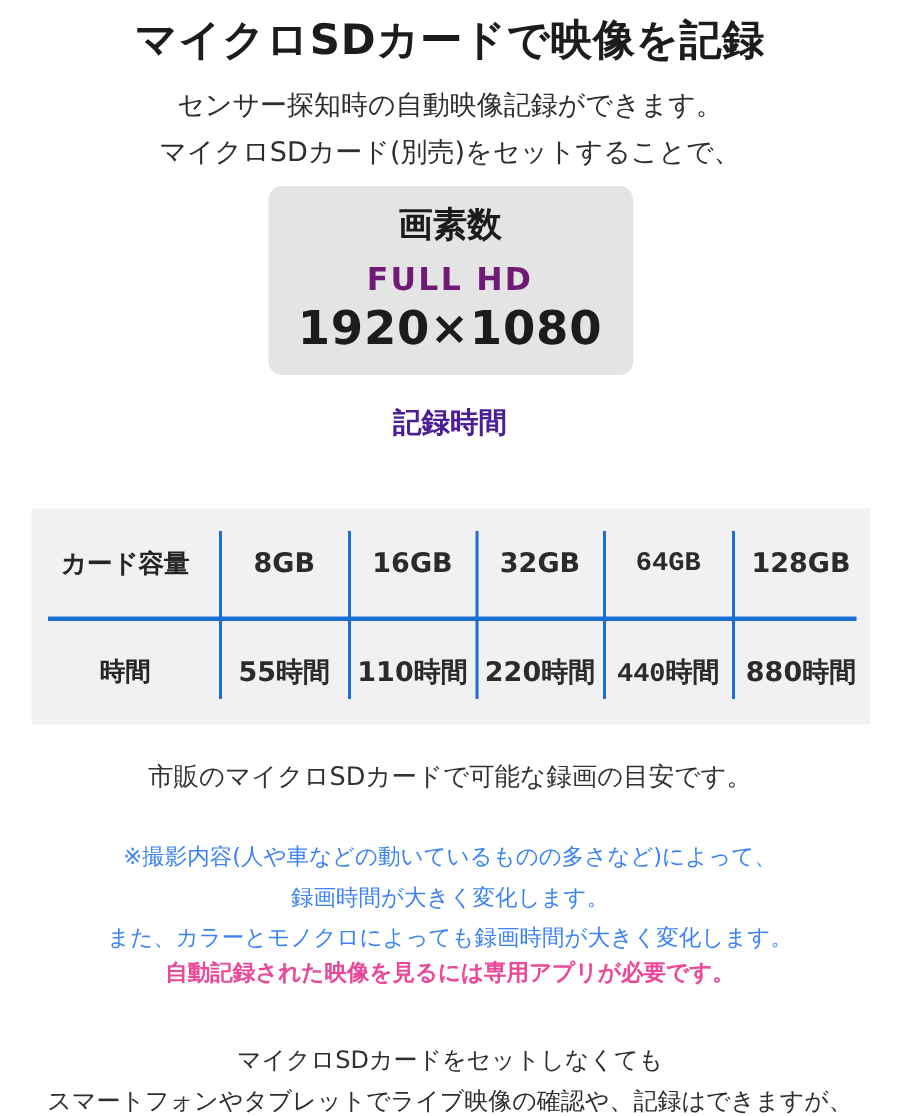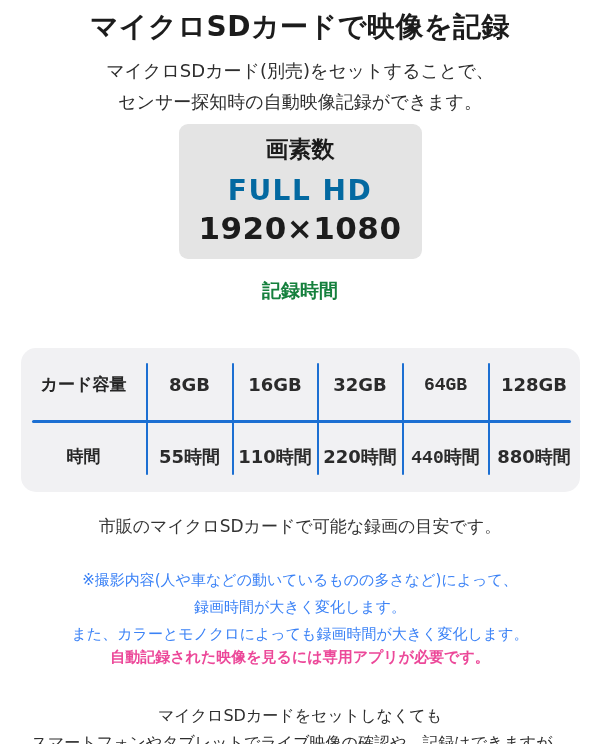--- a/index.html
+++ b/index.html
@@ -1,21 +1,21 @@
 <!DOCTYPE html>
 <html style="--accent_blue: #1c6fd2; --table_bg: #f1f1f3; --box_bg: #e4e4e4; --text_dark: #222222;"><head>
 <meta charset="utf-8">
 <style>
   :root{
     --accent_blue:#1c6fd2;
     --table_bg:#f1f1f3;
     --box_bg:#e4e4e4;
     --text_dark:#222222;
   }
-  *{margin:0;padding:0;box-sizing:border-box;border-radius:15px;}
+  *{margin:0;padding:0;box-sizing:border-box;}
   html,body{width:600px;height:744px;background:#ffffff;overflow:hidden;}
   body{
     font-family:"DejaVu Sans","Liberation Sans",sans-serif;
     color:var(--text_dark);
   }
   .page{width:600px;height:744px;position:relative;text-align:center;}
 
   .title{
     padding-top:8px;
     font-size:28px;
@@ -39,38 +39,38 @@
     border-radius:9px;
     padding:10px 0 13px;
   }
   .pixel-box .heading{
     font-size:23px;
     font-weight:800;
     color:#1c1c1c;
   }
   .pixel-box .format{
     margin-top:9px;
-    font-size:28px;
+    font-size:21px;
     font-weight:600;
     letter-spacing:1.5px;
-    color:#0369a1;
+    color:#701a75;
   }
   .pixel-box .resolution{
     margin-top:3px;
     font-size:31px;
     font-weight:800;
     letter-spacing:0.5px;
     color:#1c1c1c;
   }
 
   .rec-heading{
     margin-top:19px;
     font-size:19px;
     font-weight:700;
-    color:#15803d;
+    color:#4c1d95;
   }
 
   .rec-table{
     position:relative;
     width:559px;
     height:144px;
     margin:14px auto 0;
     background:var(--table_bg);
   }
   .t-row{display:flex;width:559px;}
@@ -141,22 +141,22 @@
   }
 </style>
 </head>
 <body>
 
 <div class="page">
 
   <h1 class="title">マイクロSDカードで映像を記録</h1>
 
   <div class="intro">
+    <div>センサー探知時の自動映像記録ができます。</div>
     <div>マイクロSDカード(別売)をセットすることで、</div>
-    <div>センサー探知時の自動映像記録ができます。</div>
   </div>
 
   <div class="pixel-box">
     <div class="heading">画素数</div>
     <div class="format">FULL HD</div>
     <div class="resolution">1920×1080</div>
   </div>
 
   <div class="rec-heading">記録時間</div>
 

